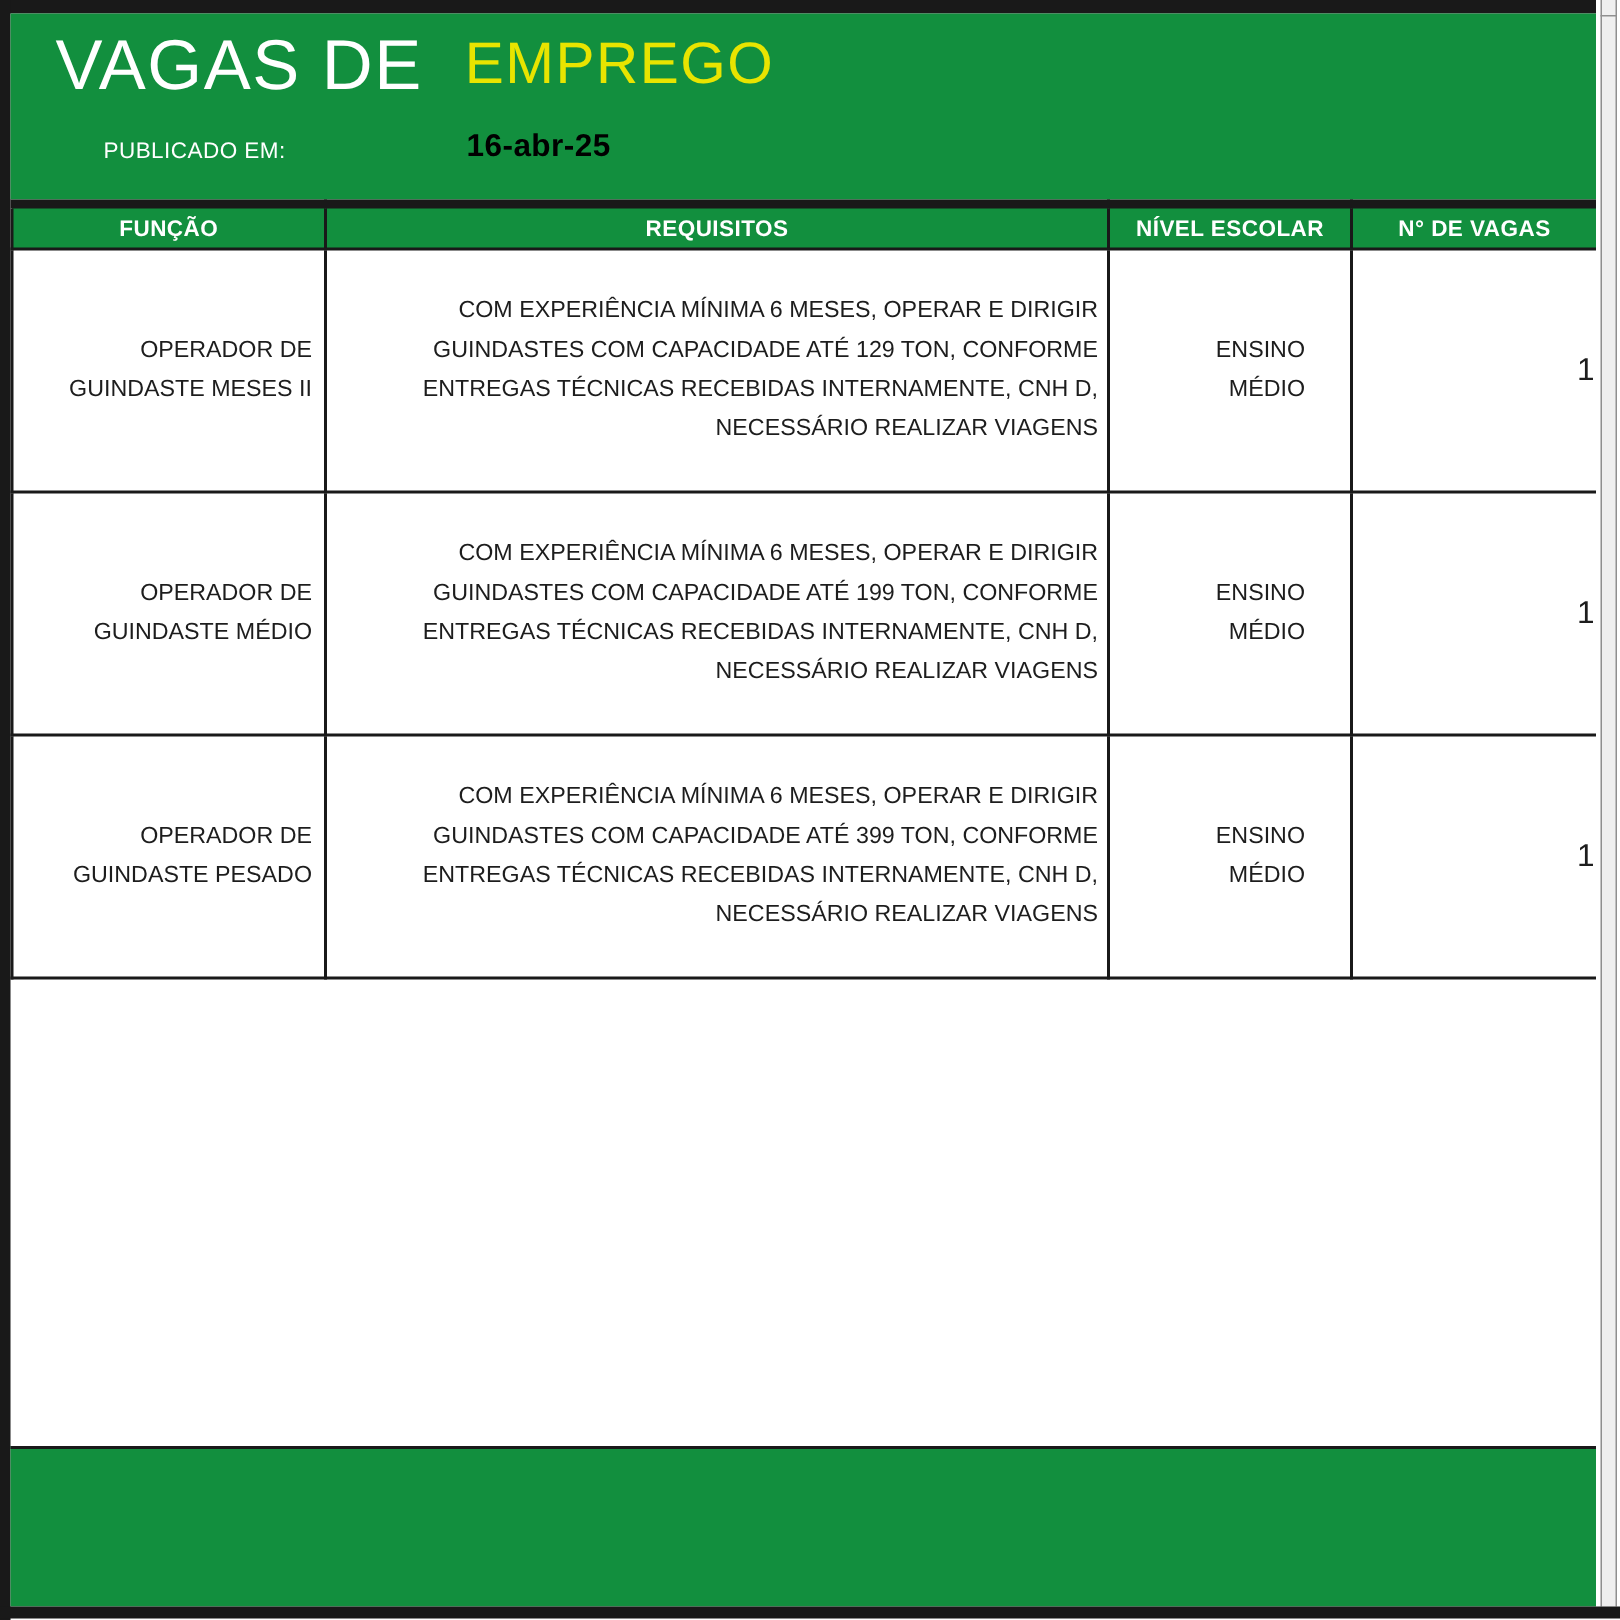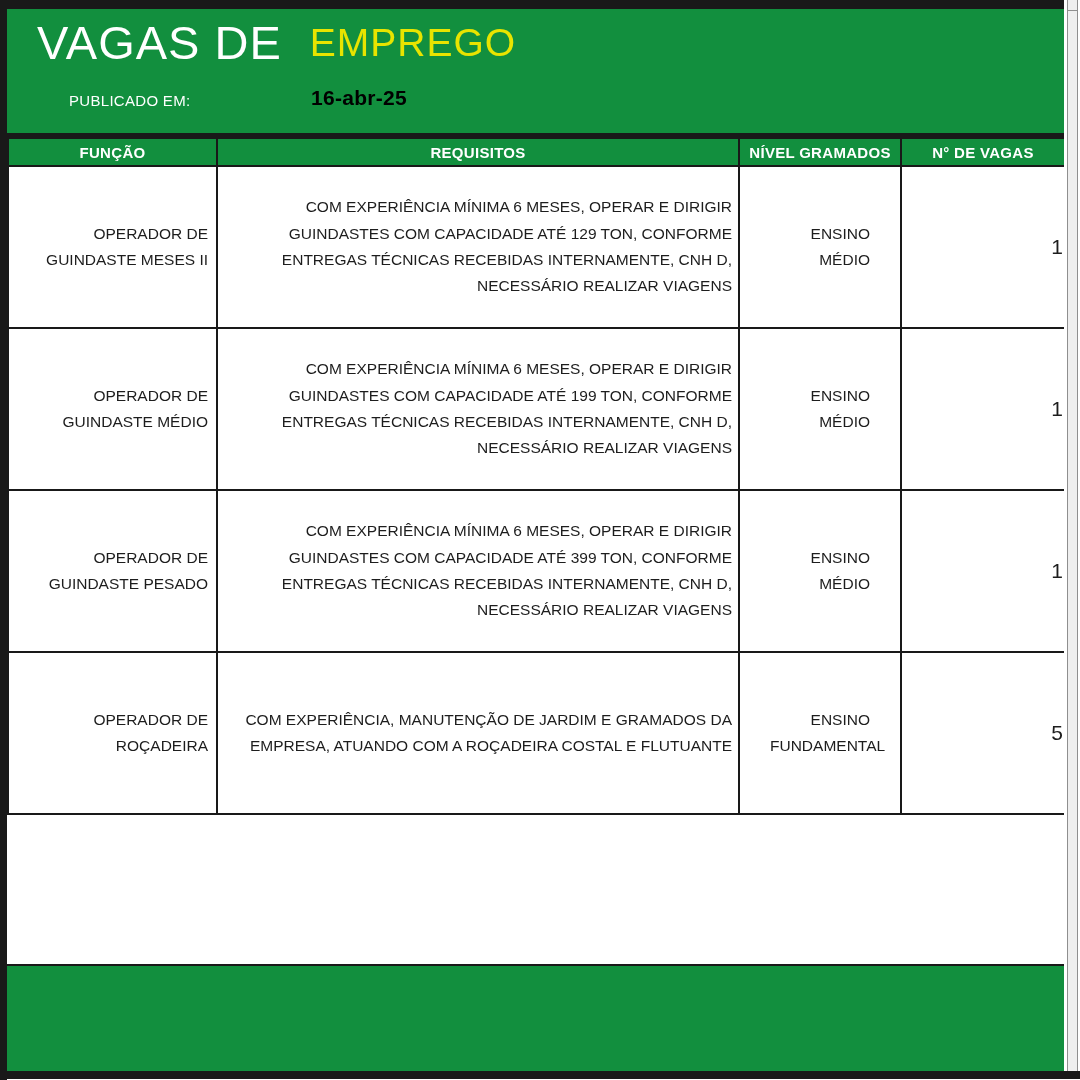--- a/index.html
+++ b/index.html
@@ -73,21 +73,21 @@
     <colgroup>
       <col style="width:209px">
       <col style="width:522px">
       <col style="width:162px">
       <col style="width:164px">
     </colgroup>
     <thead>
       <tr>
         <th>FUNÇÃO</th>
         <th>REQUISITOS</th>
-        <th>NÍVEL GRAMADOS</th>
+        <th>NÍVEL ESCOLAR</th>
         <th>N° DE VAGAS</th>
       </tr>
     </thead>
     <tbody>
       <tr>
         <td class="funcao">OPERADOR DE GUINDASTE MESES II</td>
         <td class="req">COM EXPERIÊNCIA MÍNIMA 6 MESES, OPERAR E DIRIGIR GUINDASTES COM CAPACIDADE ATÉ 129 TON, CONFORME ENTREGAS TÉCNICAS RECEBIDAS INTERNAMENTE, CNH D, NECESSÁRIO REALIZAR VIAGENS</td>
         <td class="nivel">ENSINO MÉDIO</td>
         <td class="vagas">1</td>
       </tr>
@@ -96,26 +96,20 @@
         <td class="req">COM EXPERIÊNCIA MÍNIMA 6 MESES, OPERAR E DIRIGIR GUINDASTES COM CAPACIDADE ATÉ 199 TON, CONFORME ENTREGAS TÉCNICAS RECEBIDAS INTERNAMENTE, CNH D, NECESSÁRIO REALIZAR VIAGENS</td>
         <td class="nivel">ENSINO MÉDIO</td>
         <td class="vagas">1</td>
       </tr>
       <tr>
         <td class="funcao">OPERADOR DE GUINDASTE PESADO</td>
         <td class="req">COM EXPERIÊNCIA MÍNIMA 6 MESES, OPERAR E DIRIGIR GUINDASTES COM CAPACIDADE ATÉ 399 TON, CONFORME ENTREGAS TÉCNICAS RECEBIDAS INTERNAMENTE, CNH D, NECESSÁRIO REALIZAR VIAGENS</td>
         <td class="nivel">ENSINO MÉDIO</td>
         <td class="vagas">1</td>
       </tr>
-      <tr>
-        <td class="funcao">OPERADOR DE ROÇADEIRA</td>
-        <td class="req">COM EXPERIÊNCIA, MANUTENÇÃO DE JARDIM E GRAMADOS DA EMPRESA, ATUANDO COM A ROÇADEIRA COSTAL E FLUTUANTE</td>
-        <td class="nivel">ENSINO FUNDAMENTAL</td>
-        <td class="vagas">5</td>
-      </tr>
     </tbody>
   </table>
 
   <div class="footer-band"></div>
   <div class="bottom-bar"></div>
 
   <div class="scrollbar">
     <div class="scroll-track"></div>
     <div class="scroll-notch"></div>
   </div>

